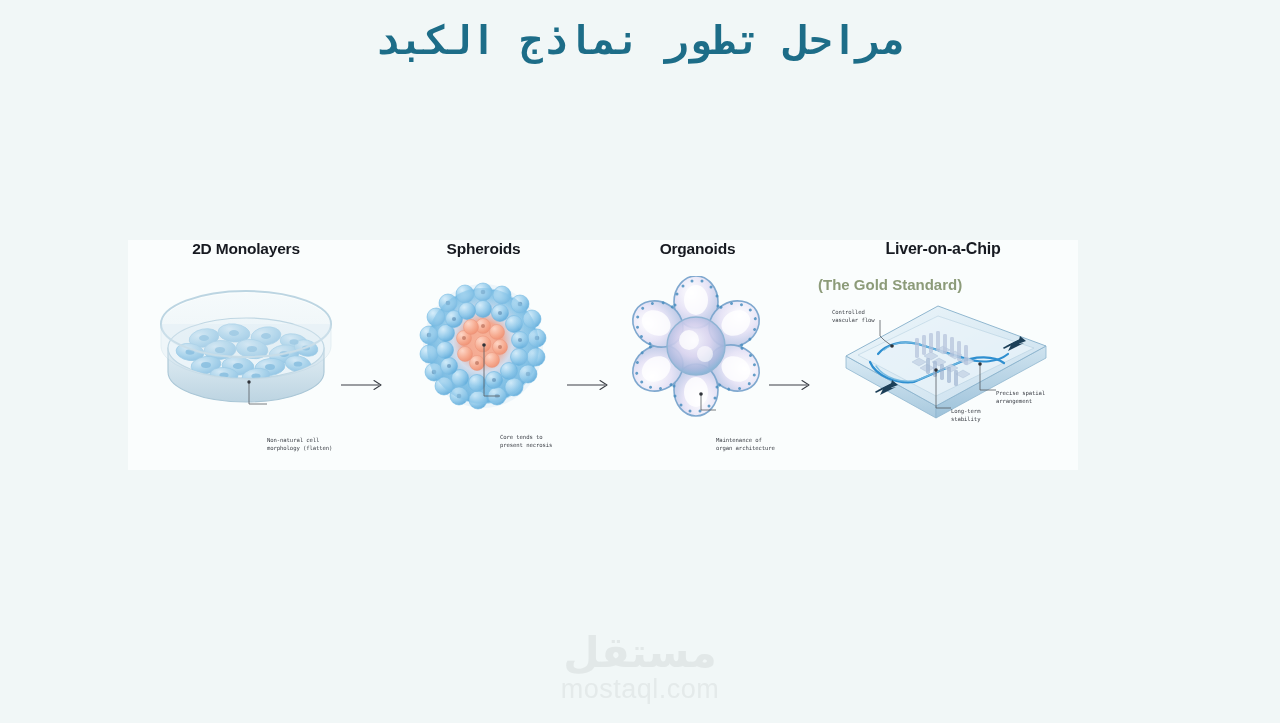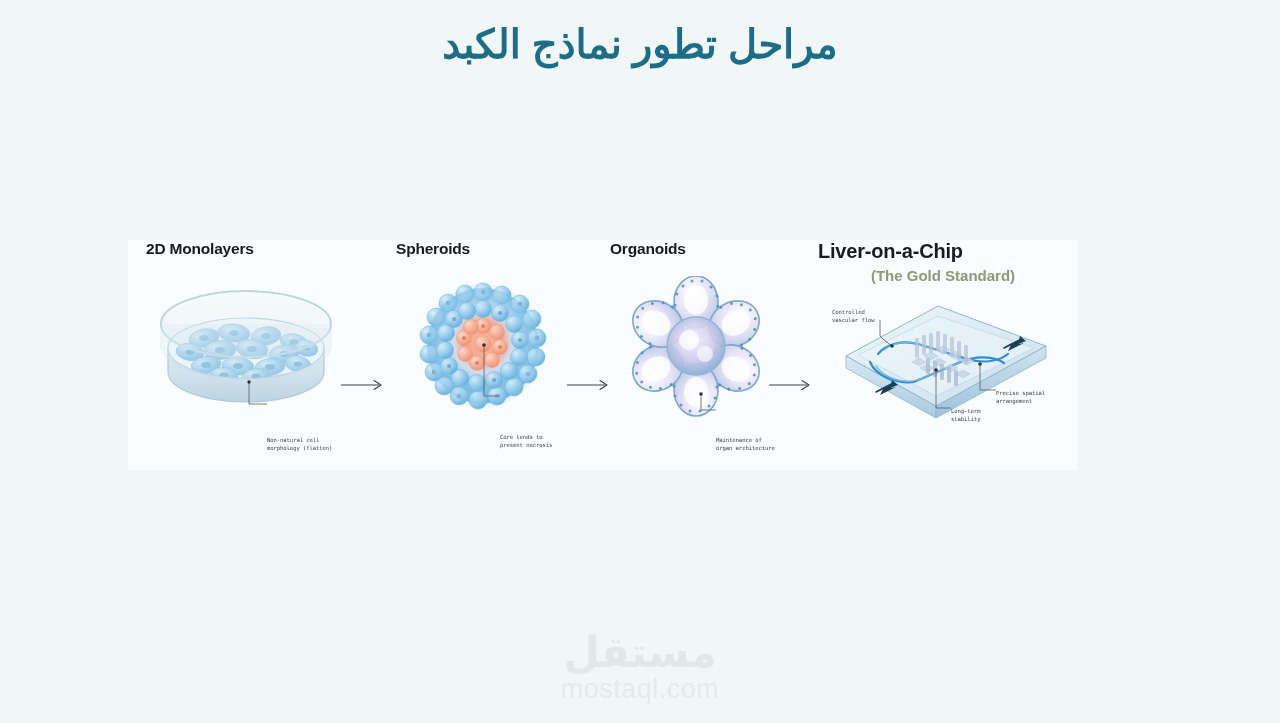--- a/index.html
+++ b/index.html
@@ -17,21 +17,21 @@
   }
 
   
   .page-title {
     position: absolute;
     top: 18px;
     left: 0;
     width: 1280px;
     text-align: center;
     direction: rtl;
-    font-family: Liberation Sans, sans-serif;
+    font-family: Liberation Mono, monospace;
     font-size: 40px;
     font-weight: bold;
     color: #1d6d88;
     letter-spacing: 0px;
     line-height: 1.3;
     white-space: nowrap;
   }
 
   
   .figure-canvas {
@@ -47,35 +47,36 @@
     position: absolute;
     top: 0;
     height: 230px;
   }
   .stage-1 { left: 18px;  width: 200px; }
   .stage-2 { left: 268px; width: 175px; }
   .stage-3 { left: 482px; width: 175px; }
   .stage-4 { left: 690px; width: 250px; }
 
   .stage-title {
+    text-align: center;
     font-family: "Liberation Sans", sans-serif;
     font-weight: bold;
     font-size: 15.5px;
     color: #171a21;
     letter-spacing: -0.2px;
     white-space: nowrap;
   }
-  .stage-4 .stage-title { font-size: 20px; }
+  .stage-4 .stage-title { font-size: 16px; }
   .stage-subtitle {
-    text-align: center;
+    text-align: left;
     font-family: "Liberation Sans", sans-serif;
     font-weight: bold;
     font-size: 15px;
     color: #8c9b79;
-    margin-top: 4px;
+    margin-top: 18px;
     white-space: nowrap;
   }
 
   .art {
     position: absolute;
     left: 0;
     width: 100%;
   }
 
   

